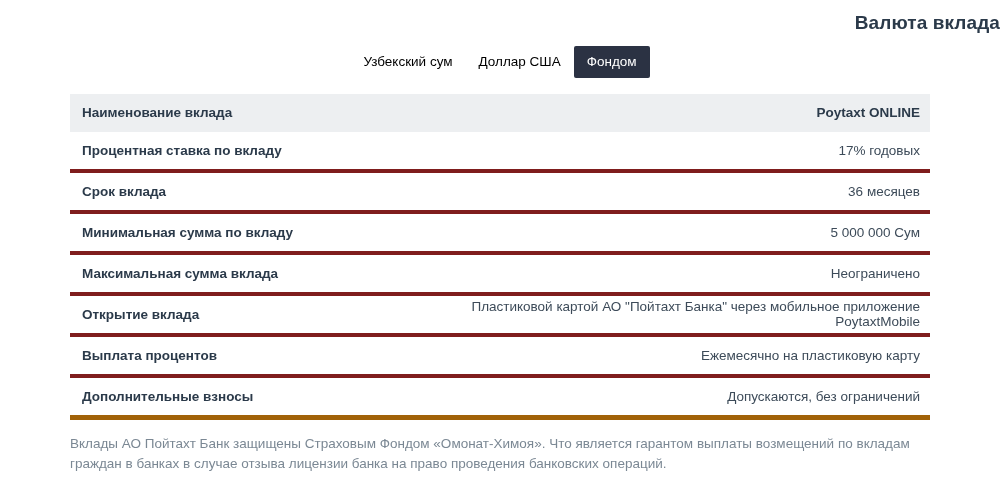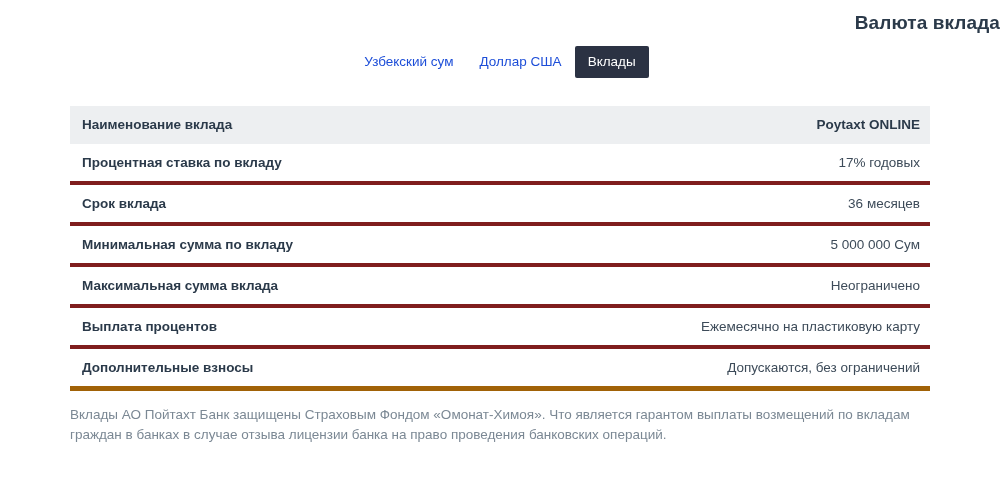--- a/index.html
+++ b/index.html
@@ -40,30 +40,30 @@
     padding: 8px 13px;
     line-height: 1.15;
     color: #9aa4ad;
     background: transparent;
     border: none;
     cursor: pointer;
     font-family: "Liberation Sans", sans-serif;
     white-space: nowrap;
   }
   .tab.secondary {
-    color: #1d4ed8;
+    color: #000000;
   }
   .tab.active {
     background: #2b3243;
     color: #ffffff;
     font-weight: normal;
     border-radius: 2px;
   }
   .table {
-    margin: 28px 70px 0 70px;
+    margin: 16px 70px 0 70px;
     width: 860px;
     border-collapse: collapse;
     table-layout: fixed;
   }
   .table th, .table td {
     padding: 0;
   }
   .head-row {
     background: #edeff1;
   }
@@ -109,21 +109,21 @@
 </head>
 <body>
 
 <div class="page">
 
   <h1 class="title">Валюта вклада</h1>
 
   <div class="tabs">
     <button class="tab secondary">Узбекский сум</button>
     <button class="tab secondary">Доллар США</button>
-    <button class="tab active">Вклады</button>
+    <button class="tab active">Фондом</button>
   </div>
 
   <table class="table">
     <tbody>
       <tr class="head-row">
         <td class="cell-name">Наименование вклада</td>
         <td class="cell-value">Poytaxt ONLINE</td>
       </tr>
       <tr class="data-row">
         <td class="cell-name">Процентная ставка по вкладу</td>
@@ -135,20 +135,24 @@
       </tr>
       <tr class="data-row">
         <td class="cell-name">Минимальная сумма по вкладу</td>
         <td class="cell-value">5 000 000 Сум</td>
       </tr>
       <tr class="data-row">
         <td class="cell-name">Максимальная сумма вклада</td>
         <td class="cell-value">Неограничено</td>
       </tr>
       <tr class="data-row">
+        <td class="cell-name">Открытие вклада</td>
+        <td class="cell-value">Пластиковой картой АО "Пойтахт Банка" через мобильное приложение PoytaxtMobile</td>
+      </tr>
+      <tr class="data-row">
         <td class="cell-name">Выплата процентов</td>
         <td class="cell-value">Ежемесячно на пластиковую карту</td>
       </tr>
       <tr class="data-row">
         <td class="cell-name">Дополнительные взносы</td>
         <td class="cell-value">Допускаются, без ограничений</td>
       </tr>
     </tbody>
   </table>
 

